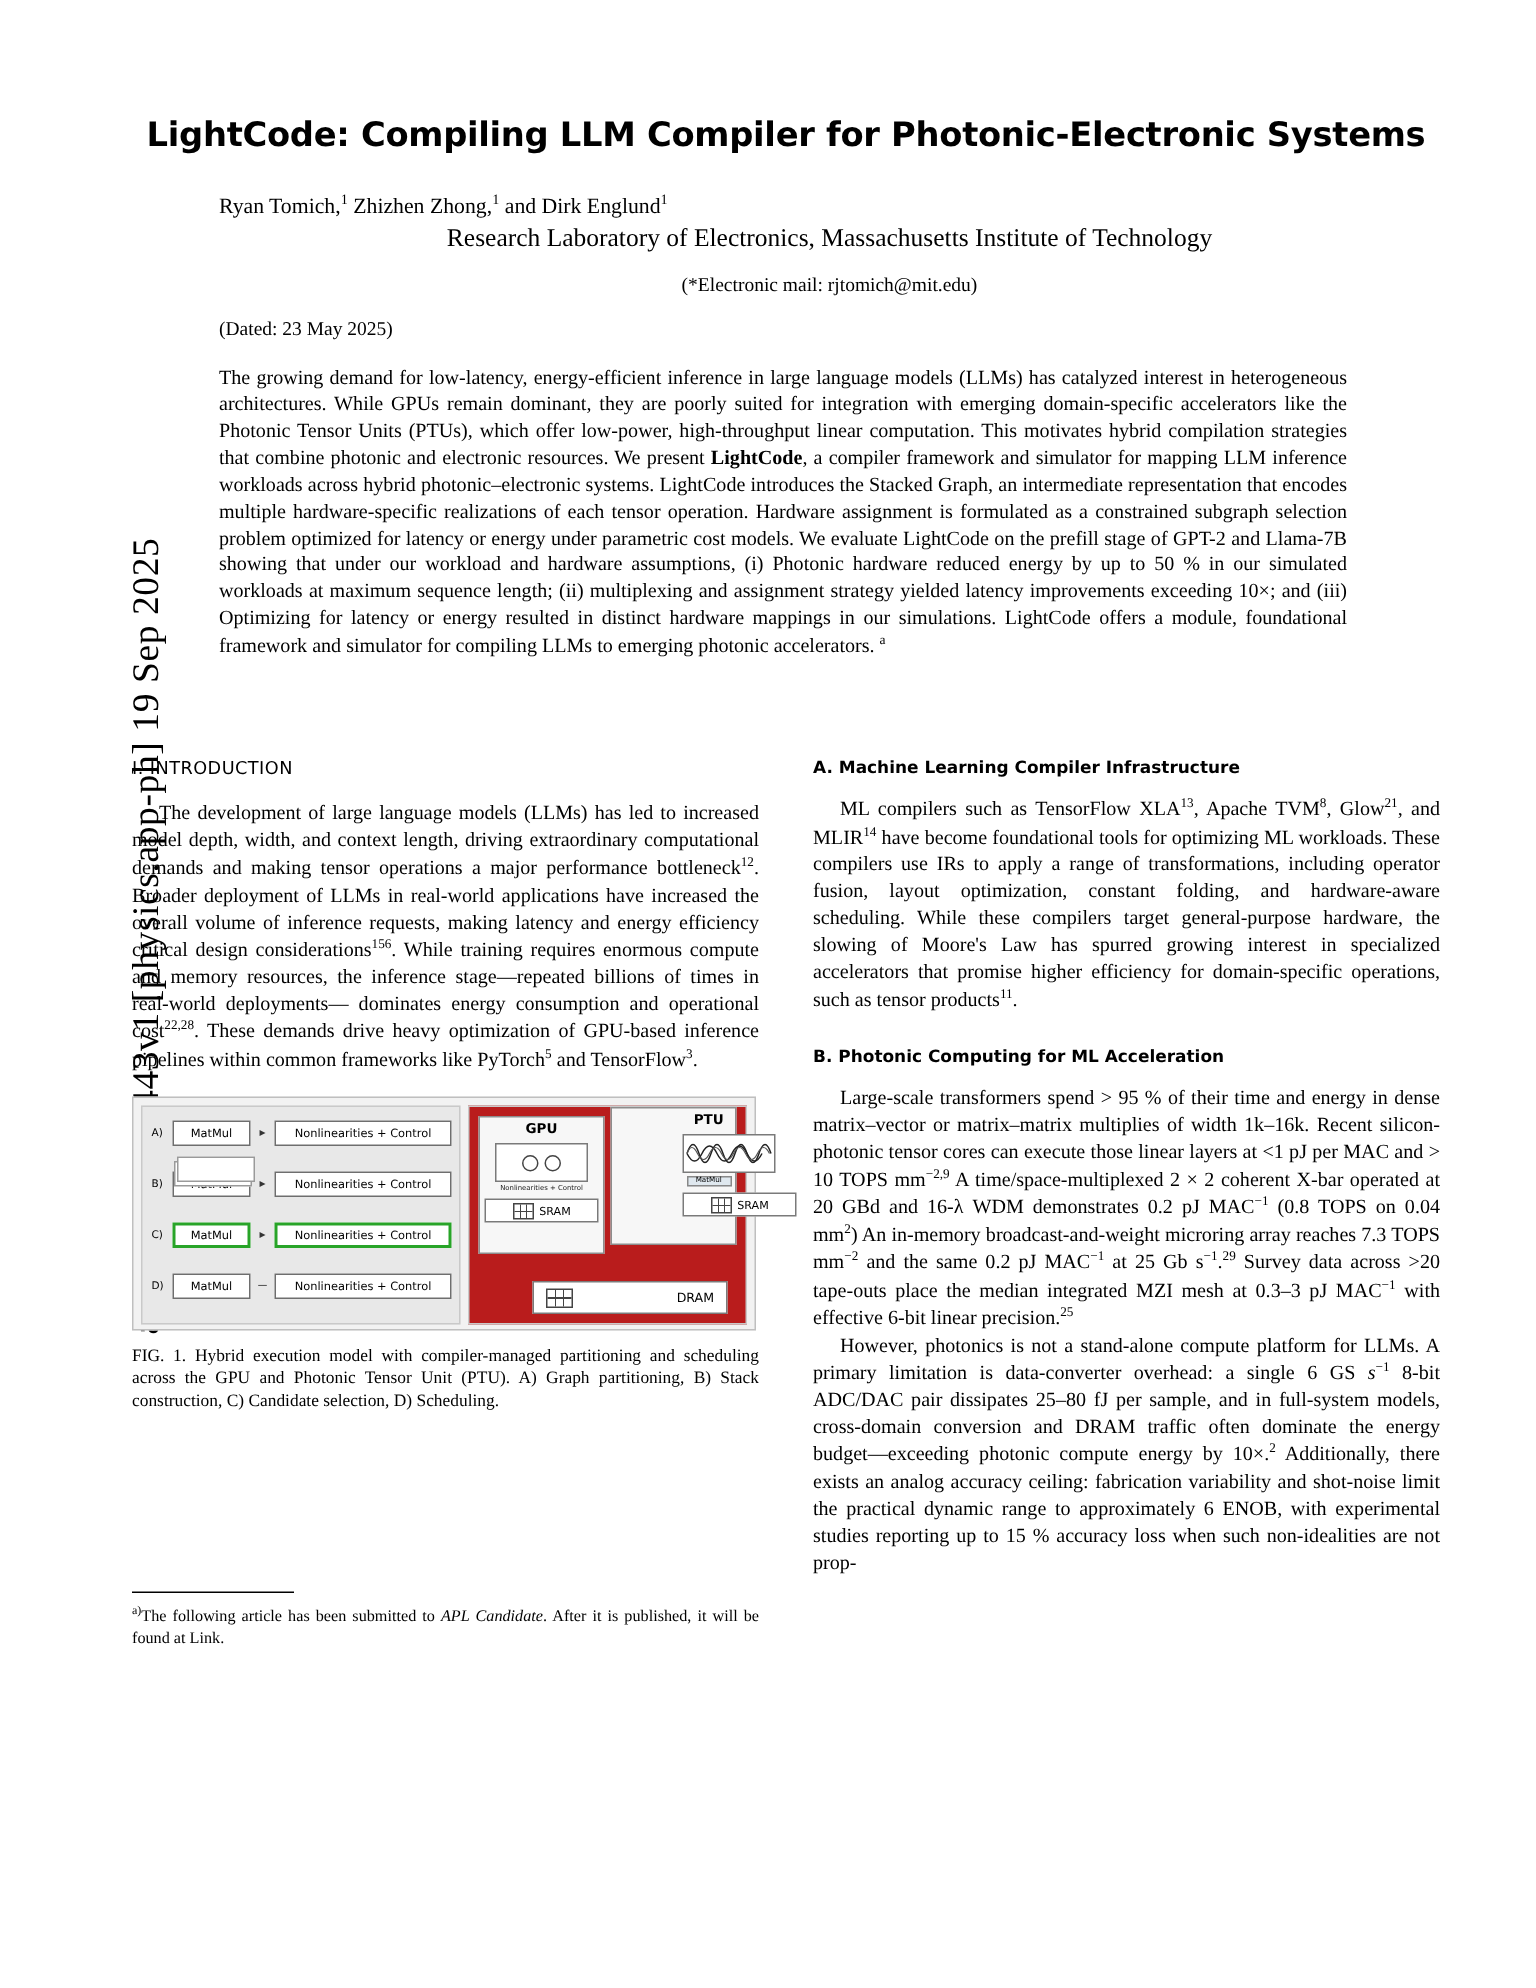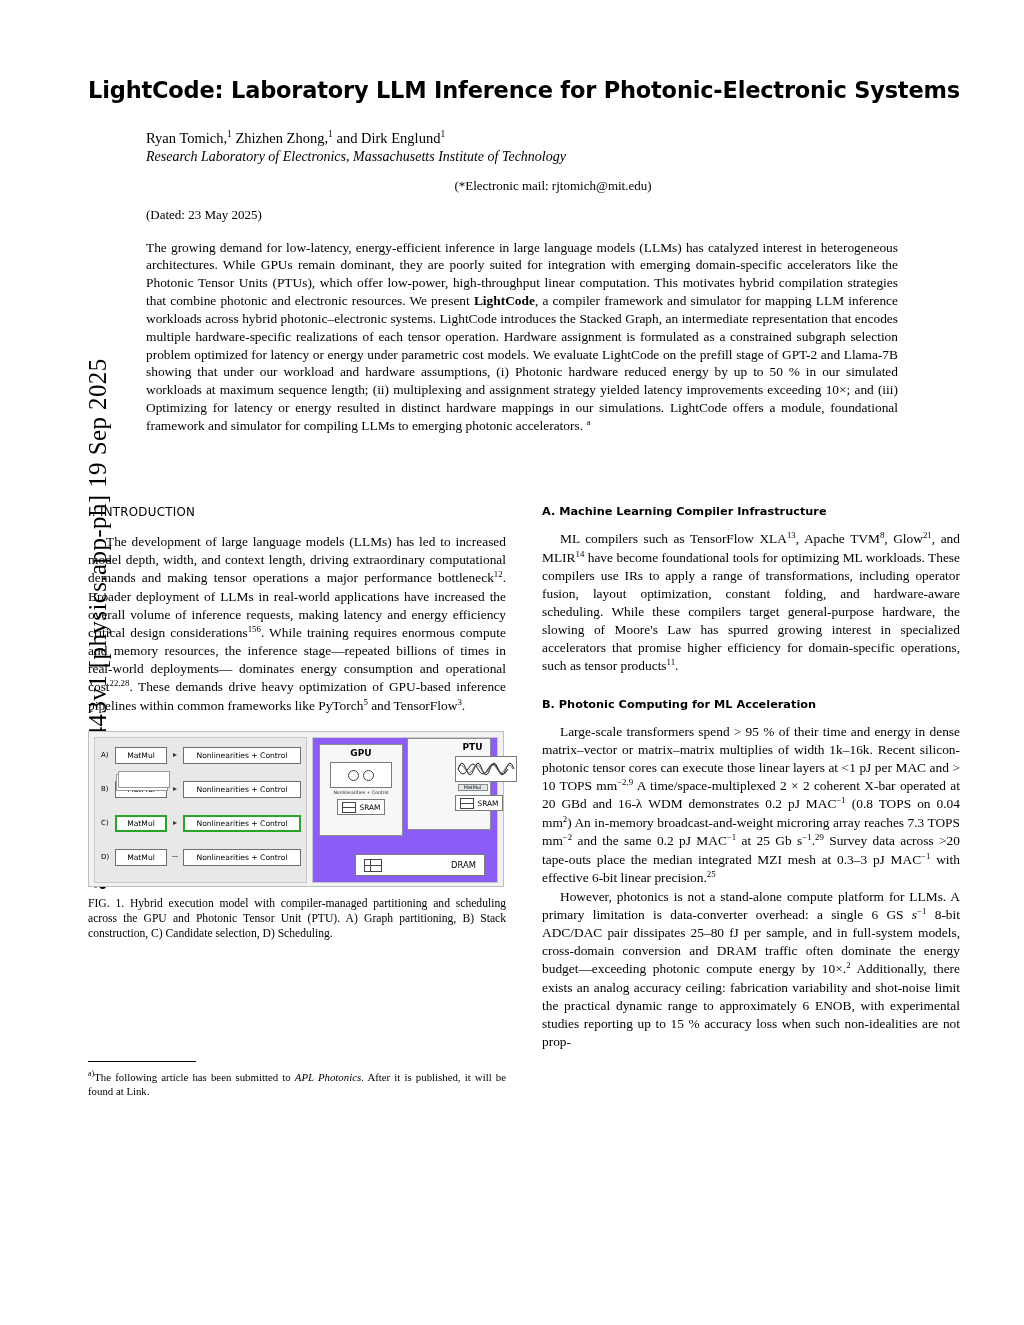--- a/index.html
+++ b/index.html
@@ -52,23 +52,22 @@
     line-height: 1.1;
   }
   .authors {
     text-align: left;
     font-size: 14.5px;
     margin-top: 26px;
     padding-left: 58px;
   }
   .authors sup { font-size: 9.5px; vertical-align: super; }
   .affil {
-    text-align: left;
-    font-size: 14px;
-    font-style: italic;
+    text-align: center;
+    font-size: 17px;
     padding-left: 58px;
     margin-top: 2px;
   }
   .email {
     text-align: center;
     font-size: 13px;
     padding-left: 58px;
     margin-top: 13px;
   }
   .dated {
@@ -192,21 +191,21 @@
     width: 52px; height: 17px;
     border: 1px solid #9a9a9a;
     background: #ffffff;
     box-sizing: border-box;
   }
 
   .fig-right {
     position: absolute;
     right: 5px; top: 5px;
     width: 186px; height: 146px;
-    background: #8b5cf6;
+    background: #b91c1c;
     border: 1px solid #c9c9c9;
     box-sizing: border-box;
   }
   .unit {
     position: absolute;
     width: 84px; height: 92px;
     border: 1px solid #8d8d8d;
     background: #f7f7f7;
     box-sizing: border-box;
   }
@@ -232,21 +231,21 @@
   }
   .caplbl {
     font-family: "DejaVu Sans", sans-serif;
     font-size: 4.6px;
     text-align: center;
     margin-top: 2px;
     color: #222;
   }
   .sram {
     margin: 4px auto 0 auto;
-    width: 48px; height: 16px;
+    width: 76px; height: 16px;
     border: 1px solid #7a7a7a;
     background: #fff;
     display: flex; align-items: center; justify-content: center;
     gap: 4px;
     font-family: "DejaVu Sans", sans-serif;
     font-size: 7.4px;
     box-sizing: border-box;
     text-align: center;
   }
   .minigrid {
@@ -311,21 +310,21 @@
   .footnote sup { font-size: 8px; vertical-align: super; }
   .footnote i { font-style: italic; }
 </style>
 </head>
 <body>
 
 <div class="arxiv-stamp">arXiv:2509.16443v1  [physics.app-ph]  19 Sep 2025</div>
 
 <div class="page">
 
-  <div class="title">LightCode: Laboratory LLM Inference for Photonic-Electronic Systems</div>
+  <div class="title">LightCode: Compiling LLM Compiler for Photonic-Electronic Systems</div>
 
   <div class="authors">
     Ryan Tomich,<sup>1</sup> Zhizhen Zhong,<sup>1</sup> and Dirk Englund<sup>1</sup>
   </div>
   <div class="affil">Research Laboratory of Electronics, Massachusetts Institute of Technology</div>
   <div class="email">(*Electronic mail: rjtomich@mit.edu)</div>
   <div class="dated">(Dated: 23 May 2025)</div>
 
   <div class="abstract">
     The growing demand for low-latency, energy-efficient inference in large language models (LLMs) has catalyzed interest in heterogeneous architectures. While GPUs remain dominant, they are poorly suited for integration with emerging domain-specific accelerators like the Photonic Tensor Units (PTUs), which offer low-power, high-throughput linear computation. This motivates hybrid compilation strategies that combine photonic and electronic resources. We present <b>LightCode</b>, a compiler framework and simulator for mapping LLM inference workloads across hybrid photonic–electronic systems. LightCode introduces the Stacked Graph, an intermediate representation that encodes multiple hardware-specific realizations of each tensor operation. Hardware assignment is formulated as a constrained subgraph selection problem optimized for latency or energy under parametric cost models. We evaluate LightCode on the prefill stage of GPT-2 and Llama-7B showing that under our workload and hardware assumptions, (i) Photonic hardware reduced energy by up to 50 % in our simulated workloads at maximum sequence length; (ii) multiplexing and assignment strategy yielded latency improvements exceeding 10×; and (iii) Optimizing for latency or energy resulted in distinct hardware mappings in our simulations. LightCode offers a module, foundational framework and simulator for compiling LLMs to emerging photonic accelerators. <sup>a</sup>
@@ -411,21 +410,21 @@
               <span class="lbl">DRAM</span>
             </div>
           </div>
 
         </div>
         <div class="fig-caption">FIG. 1. Hybrid execution model with compiler-managed partitioning and scheduling across the GPU and Photonic Tensor Unit (PTU). A) Graph partitioning, B) Stack construction, C) Candidate selection, D) Scheduling.</div>
       </div>
 
       <div class="footnote-rule"></div>
       <div class="footnote">
-        <sup>a)</sup>The following article has been submitted to <i>APL Photonics</i>. After it is published, it will be found at Link.
+        <sup>a)</sup>The following article has been submitted to <i>APL Candidate</i>. After it is published, it will be found at Link.
       </div>
     </div>
 
     <div class="col">
       <div class="sub-head">A.   Machine Learning Compiler Infrastructure</div>
 
       <p class="body">
         ML compilers such as TensorFlow XLA<sup>13</sup>, Apache TVM<sup>8</sup>, Glow<sup>21</sup>, and MLIR<sup>14</sup> have become foundational tools for optimizing ML workloads. These compilers use IRs to apply a range of transformations, including operator fusion, layout optimization, constant folding, and hardware-aware scheduling. While these compilers target general-purpose hardware, the slowing of Moore's Law has spurred growing interest in specialized accelerators that promise higher efficiency for domain-specific operations, such as tensor products<sup>11</sup>.
       </p>
 

